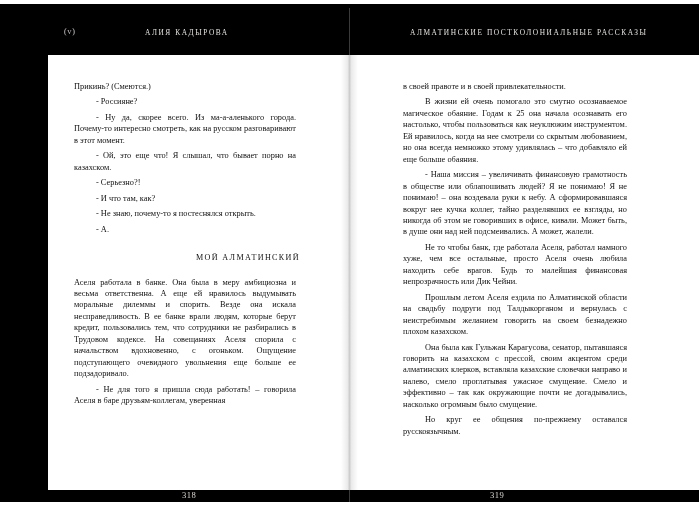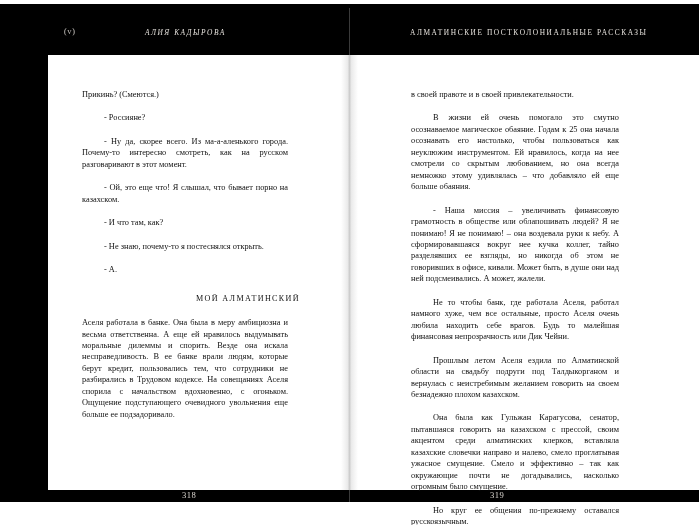--- a/index.html
+++ b/index.html
@@ -69,21 +69,20 @@
     font-variant: small-caps;
   }
   .head-author {
     position: absolute;
     left: 145px;
     top: 28px;
     color: #e6e2dd;
     font-size: 7.4px;
     letter-spacing: 1.55px;
     white-space: nowrap;
-    font-style: italic;
   }
   .head-title {
     position: absolute;
     left: 61px;
     top: 28px;
     color: #e6e2dd;
     font-size: 7.4px;
     letter-spacing: 1.55px;
     white-space: nowrap;
     text-align: right;
@@ -135,21 +134,21 @@
   .verso .text-col {
     left: 22px;
     width: 230px;
   }
   .recto .text-col {
     left: 50px;
     width: 232px;
   }
 
   .para {
-    margin: 12px;
+    margin: 4px;
     text-indent: 22px;
   }
   .para.noindent { text-indent: 0; }
 
   
   .section-title {
     margin: 17px 0 13px 0;
     text-align: right;
     text-indent: 0;
     font-size: 8.1px;
@@ -204,29 +203,31 @@
     <div class="head-divider"></div>
   </div>
 
   <div class="leaf verso">
     <div class="text-col">
 
       <p class="para noindent">Прикинь? (Смеются.)</p>
       <p class="para">- Россияне?</p>
       <p class="para">- Ну да, скорее всего. Из ма-а-аленького города. Почему-то интересно смотреть, как на русском разговаривают в этот момент.</p>
       <p class="para">- Ой, это еще что! Я слышал, что бывает порно на казахском.</p>
+      <p class="para">- Серьезно?!</p>
       <p class="para">- И что там, как?</p>
       <p class="para">- Не знаю, почему-то я постеснялся открыть.</p>
       <p class="para">- А.</p>
 
       <div class="section-title">
         <span class="line">МОЙ АЛМАТИНСКИЙ</span>
       </div>
 
       <p class="para noindent">Аселя работала в банке. Она была в меру амбициозна и весьма ответственна. А еще ей нравилось выдумывать моральные дилеммы и спорить. Везде она искала несправедливость. В ее банке врали людям, которые берут кредит, пользовались тем, что сотрудники не разбирались в Трудовом кодексе. На совещаниях Аселя спорила с начальством вдохновенно, с огоньком. Ощущение подступающего очевидного увольнения еще больше ее подзадоривало.</p>
+      <p class="para">- Не для того я пришла сюда работать! – говорила Аселя в баре друзьям-коллегам, уверенная</p>
     </div>
   </div>
 
   <div class="leaf recto">
     <div class="text-col">
       <p class="para noindent">в своей правоте и в своей привлекательности.</p>
       <p class="para">В жизни ей очень помогало это смутно осознаваемое магическое обаяние. Годам к 25 она начала осознавать его настолько, чтобы пользоваться как неуклюжим инструментом. Ей нравилось, когда на нее смотрели со скрытым любованием, но она всегда немножко этому удивлялась – что добавляло ей еще больше обаяния.</p>
       <p class="para">- Наша миссия – увеличивать финансовую грамотность в обществе или облапошивать людей? Я не понимаю! Я не понимаю! – она воздевала руки к небу. А сформировавшаяся вокруг нее кучка коллег, тайно разделявших ее взгляды, но никогда об этом не говоривших в офисе, кивали. Может быть, в душе они над ней подсмеивались. А может, жалели.</p>
       <p class="para">Не то чтобы банк, где работала Аселя, работал намного хуже, чем все остальные, просто Аселя очень любила находить себе врагов. Будь то малейшая финансовая непрозрачность или Дик Чейни.</p>
       <p class="para">Прошлым летом Аселя ездила по Алматинской области на свадьбу подруги под Талдыкорганом и вернулась с неистребимым желанием говорить на своем безнадежно плохом казахском.</p>

